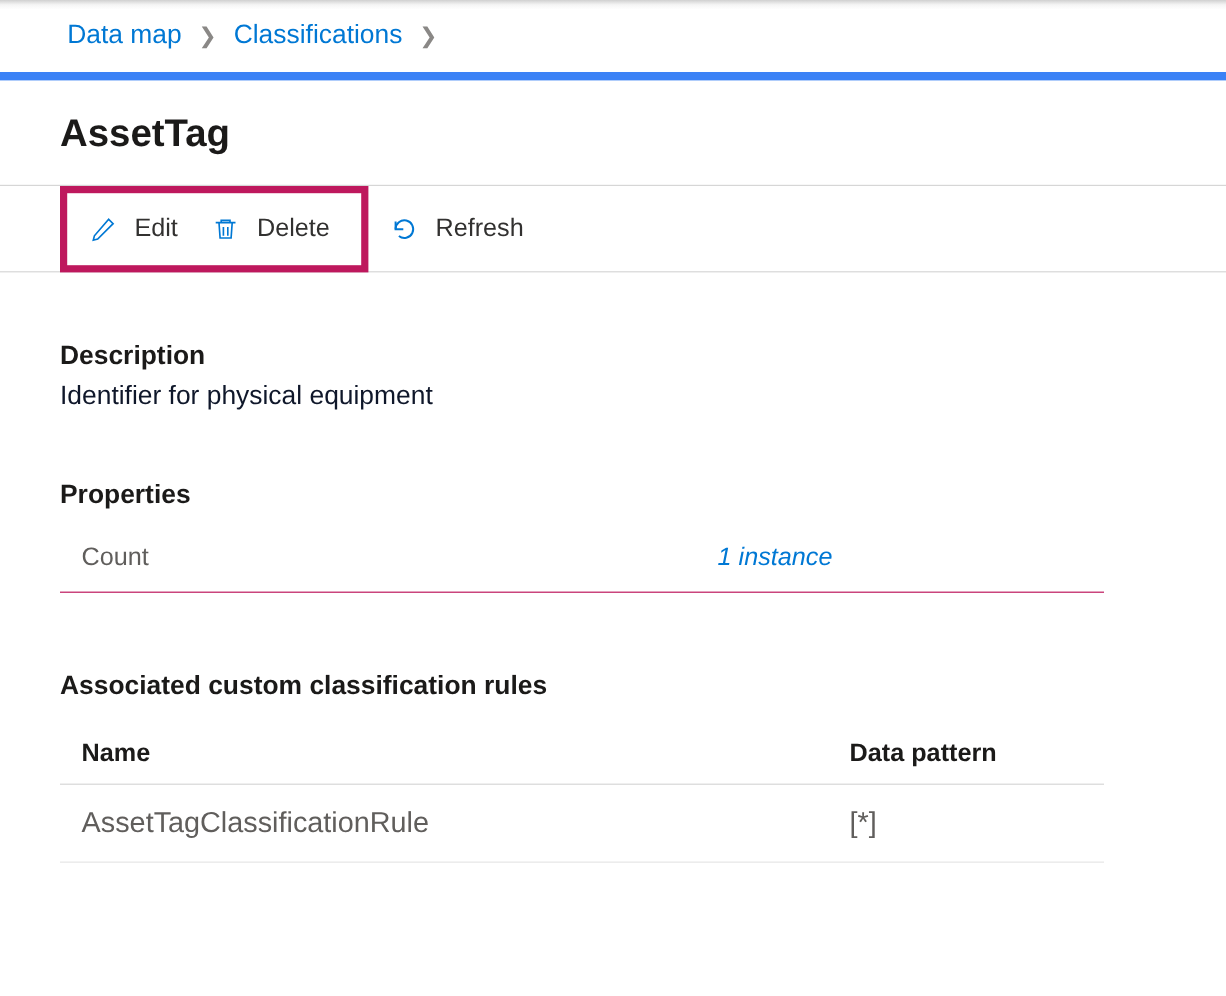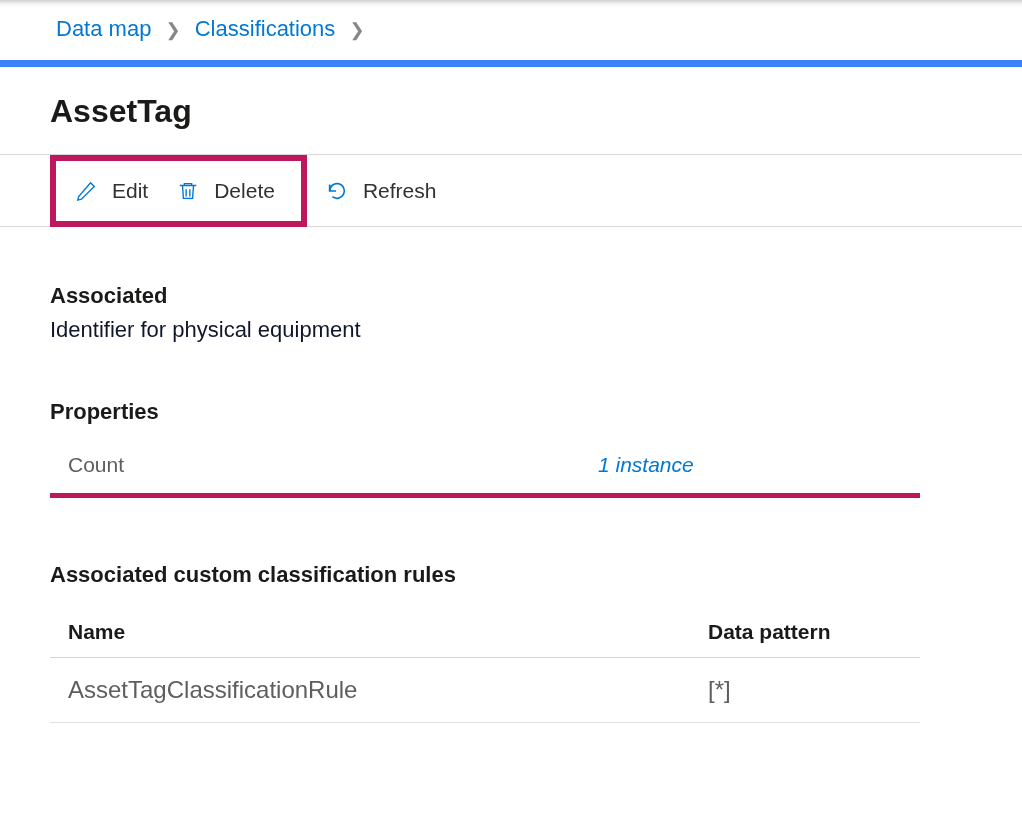--- a/index.html
+++ b/index.html
@@ -84,21 +84,21 @@
       margin-bottom: 56px;
     }
     .property-table {
       width: 870px;
       margin-top: 12px;
       border-collapse: collapse;
       margin-bottom: 64px;
     }
     .property-table td {
       padding: 16px 0 16px 18px;
-      border-bottom: 5px solid #be185d;
+      border-bottom: 1px solid #be185d;
       font-size: 21px;
     }
     .property-table td:first-child {
       color: #605e5c;
       width: 530px;
     }
     .property-table td:nth-child(2) {
       color: #323130;
       font-style: italic;
     }
@@ -165,21 +165,21 @@
       <svg width="22" height="22" viewBox="0 0 24 24" fill="none" stroke="#0078d4" stroke-width="1.8">
         <path d="M4 12a8 8 0 1 1 3 6.2"></path>
         <path d="M4 5 L4 12 L11 12" fill="none"></path>
       </svg>
     </span>
     <span>Refresh</span>
   </button>
 </div>
 
 <div class="content">
-  <h2 class="section-heading">Associated</h2>
+  <h2 class="section-heading">Description</h2>
   <p class="description-text">Identifier for physical equipment</p>
 
   <h2 class="section-heading">Properties</h2>
   <table class="property-table">
     <tbody>
         <tr>
       <td>Count</td>
       <td class="link-cell">1 instance</td>
     </tr>
   </tbody>

